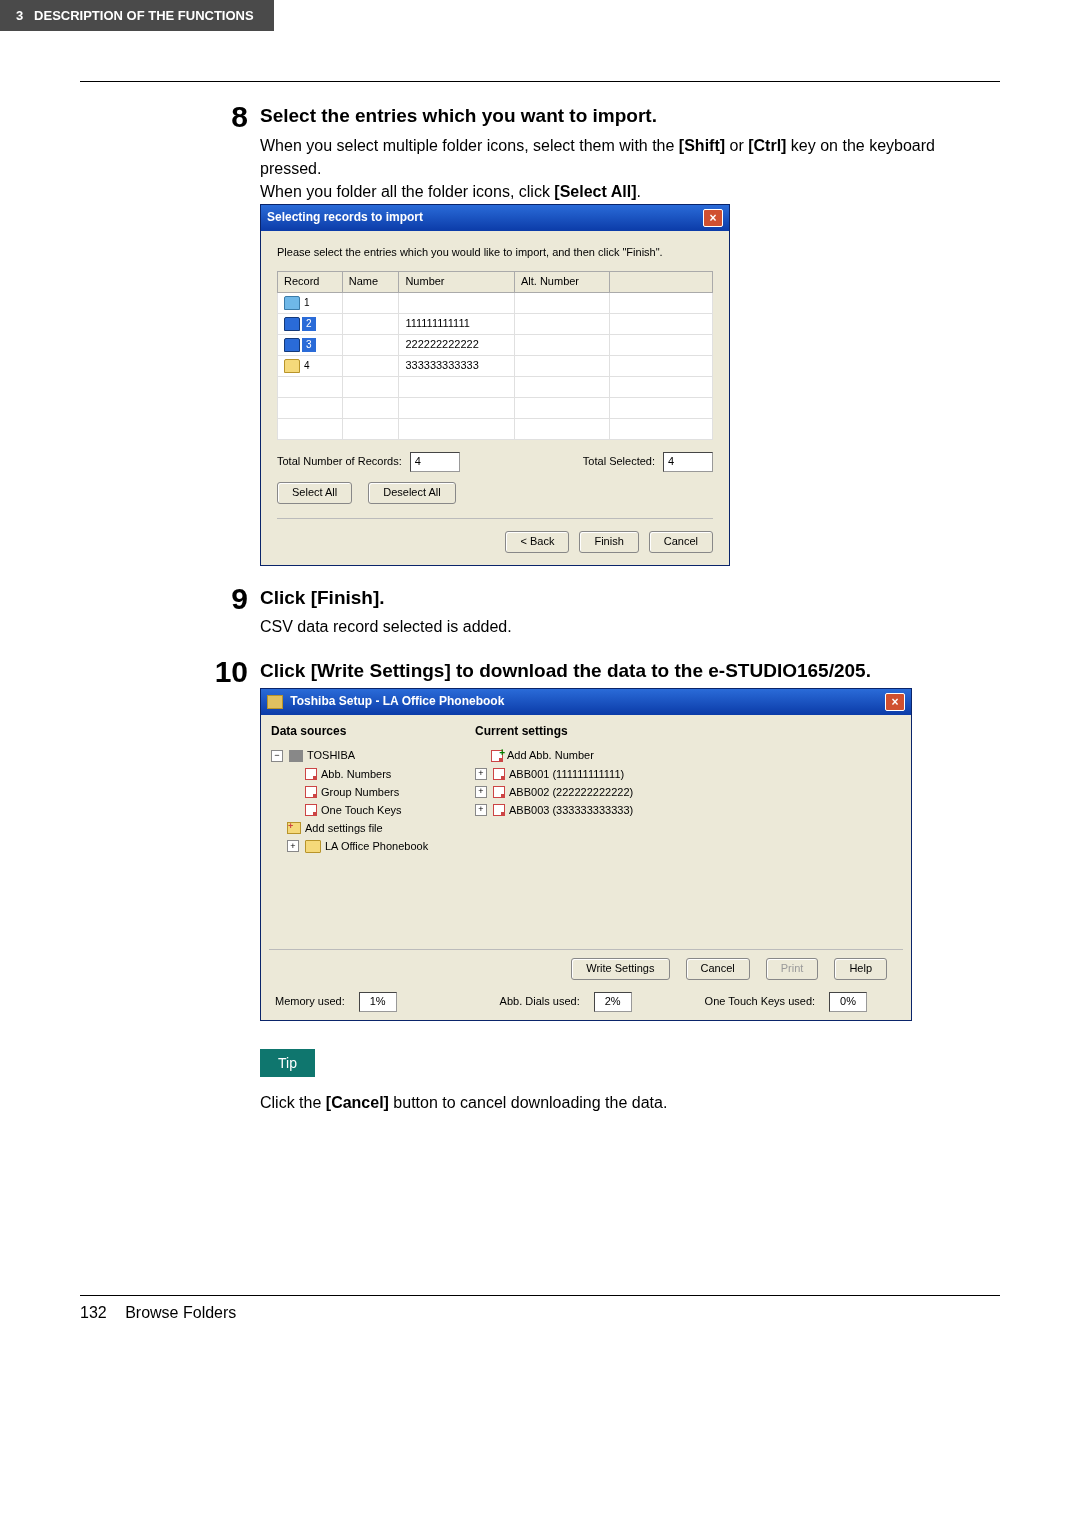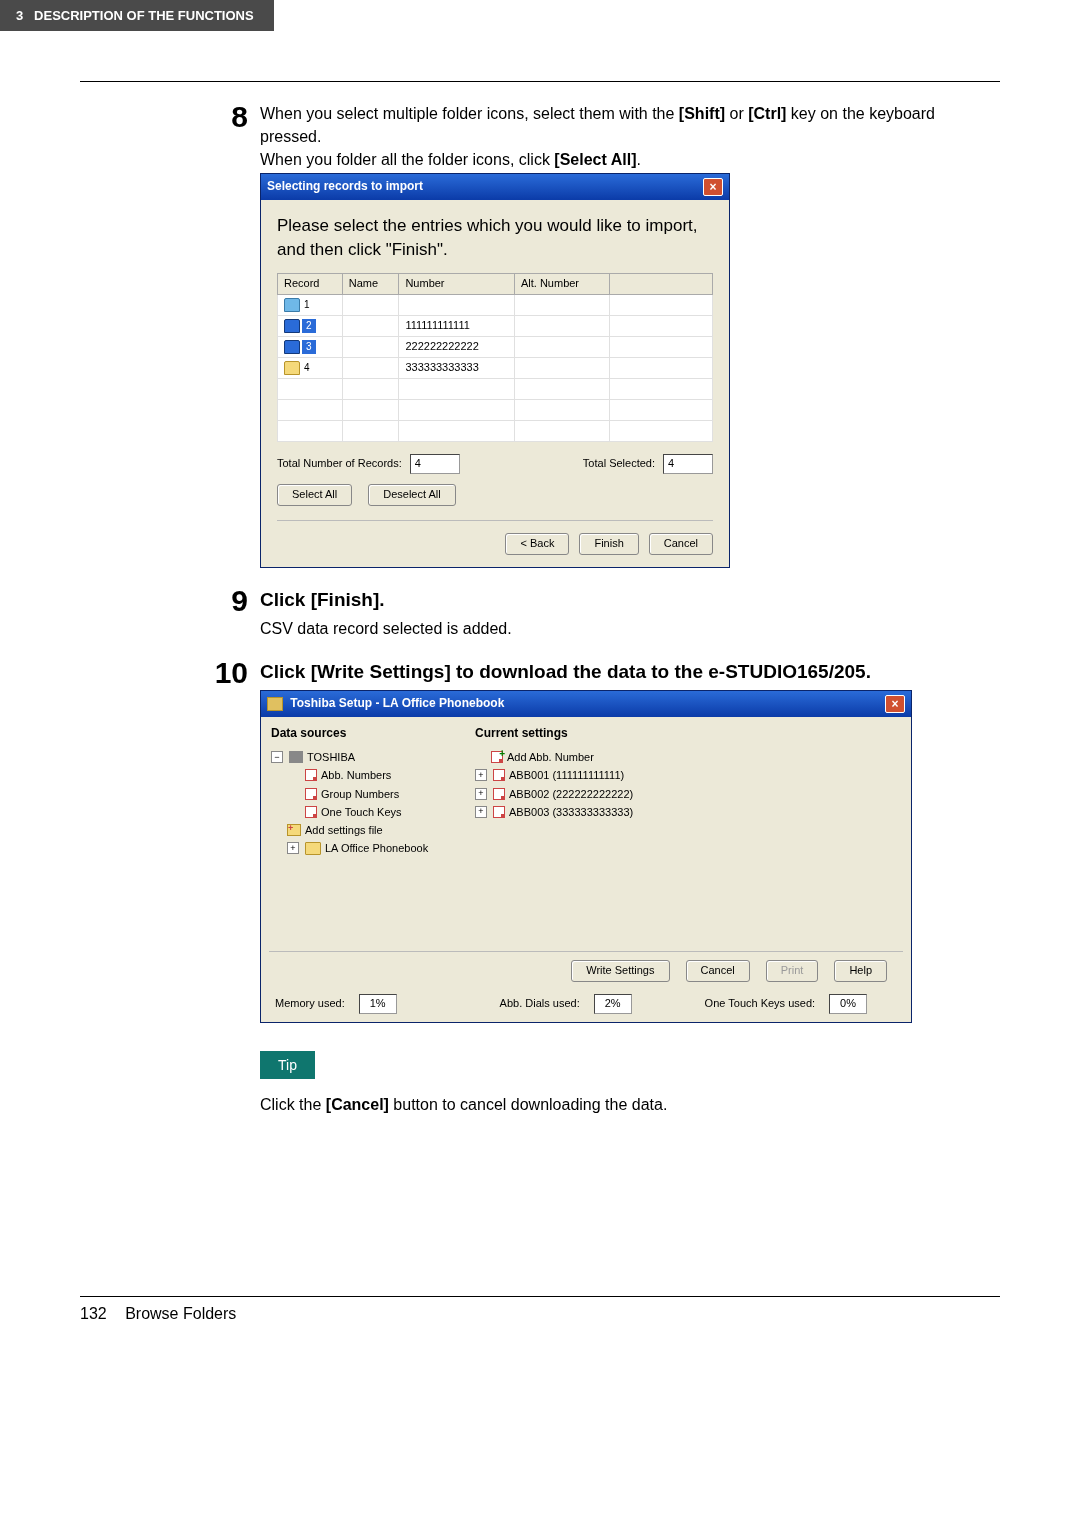--- a/index.html
+++ b/index.html
@@ -81,21 +81,21 @@
     justify-content: center;
     color: #fff;
     font-weight: bold;
     font-size: 12px;
     line-height: 1;
   }
   .dialog-body {
     padding: 14px 16px 12px 16px;
   }
   .dlg-instruction {
-    font-size: 17px;
+    font-size: 11px;
     margin-bottom: 10px;
   }
   .records-table {
     border-collapse: collapse;
     width: 100%;
     background: #fff;
     border: 1px solid #999;
     font-size: 11px;
   }
   .records-table th {
@@ -355,20 +355,21 @@
   <span>DESCRIPTION OF THE FUNCTIONS</span>
 </div>
 
 <hr class="hr-line">
 
 <div class="content">
 
   <div class="step-row">
     <div class="step-num">8</div>
     <div class="step-body">
+      <div class="step-title">Select the entries which you want to import.</div>
       <div>
         <span>When you select multiple folder icons, select them with the </span><b>[Shift]</b><span> or </span><b>[Ctrl]</b><span> key on the keyboard pressed.</span>
       </div>
       <div>
         <span>When you folder all the folder icons, click </span><b>[Select All]</b><span>.</span>
       </div>
 
       <div class="dialog">
         <div class="dialog-titlebar">
           <span>Selecting records to import</span>

